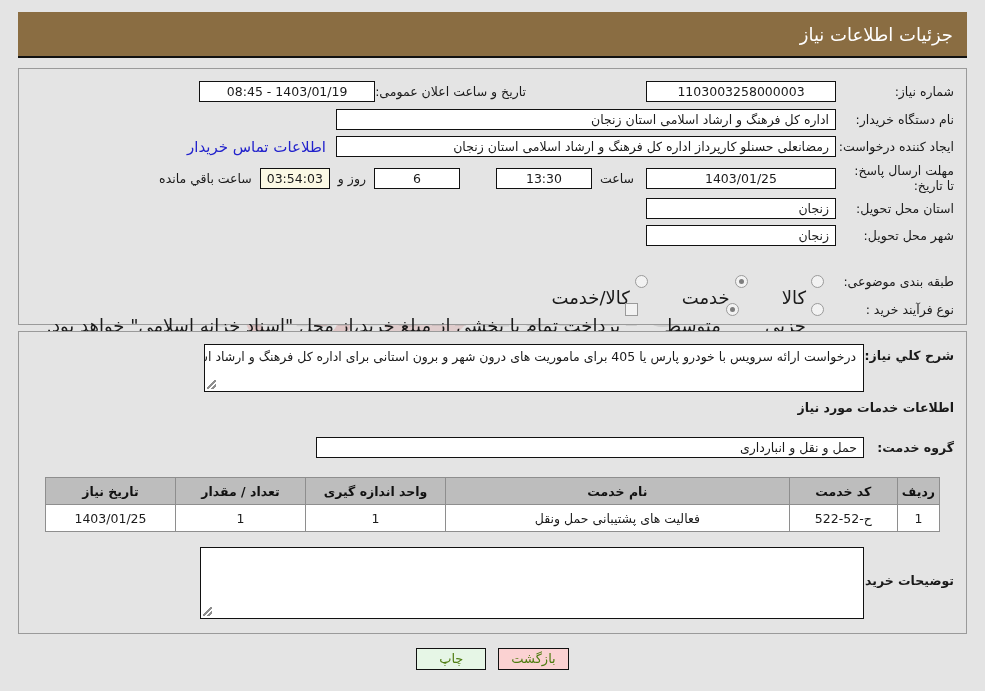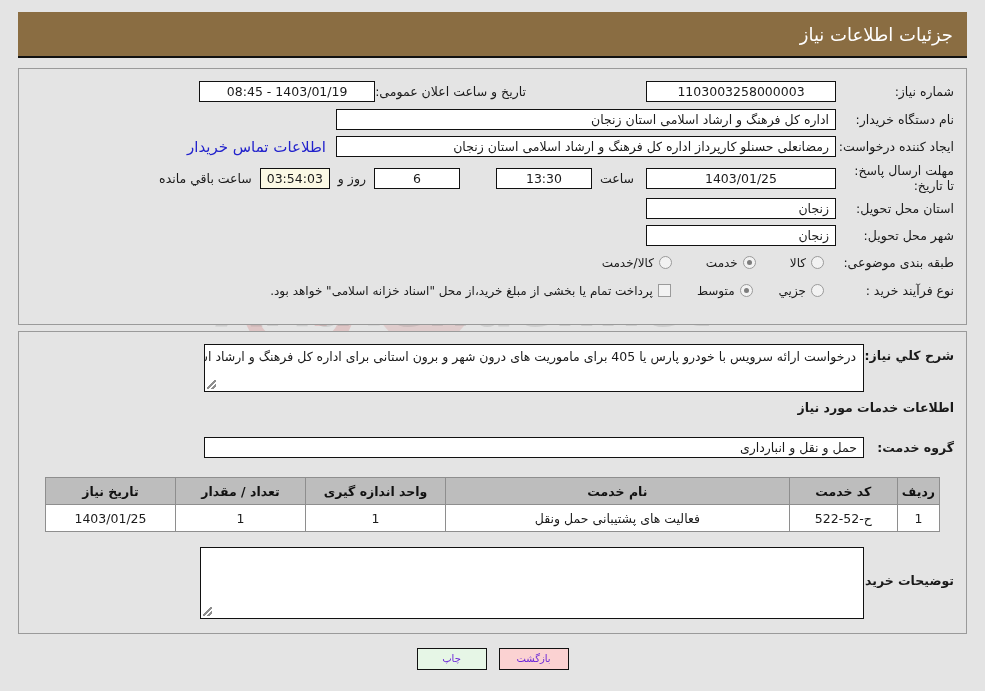--- a/index.html
+++ b/index.html
@@ -142,21 +142,21 @@
     background: #7d7d7d;
   }
   .checkbox {
     display: inline-block;
     width: 13px; height: 13px;
     border: 1px solid #9a9a9a;
     background: #f2f2f2;
     vertical-align: middle;
   }
   .opt { display: inline-flex; align-items: center; gap: 5px; }
-  .opt .opt-label { font-size: 12px; }
+  .opt .opt-label { font-size: 18px; margin-top: 32px; }
 
   
   .textarea {
     background: #ffffff;
     border: 1px solid #111;
     font-size: 12.5px;
     color: #1a1a1a;
     padding: 3px 7px 0 7px;
     line-height: 17px;
     position: relative;
@@ -210,23 +210,23 @@
     display: flex;
     justify-content: center;
     gap: 12px;
     z-index: 3;
   }
   .btn {
     border: 1px solid #111;
     height: 22px;
     min-width: 70px;
     padding: 0 12px;
-    font-size: 10px;
+    font-size: 13px;
     font-family: inherit;
-    color: #6d28d9;
+    color: #4d7c0f;
     cursor: pointer;
     line-height: 20px;
     text-align: center;
   }
   .btn-print  { background: #e6f6e6; }
   .btn-back   { background: #fbd2d2; }
 </style>
 </head>
 <body>
 
@@ -329,21 +329,21 @@
       <span class="lbl bold" style="width:82px; text-align:right; padding-top:4px;">شرح کلي نیاز:</span>
       <span class="textarea" style="width:660px; height:48px; margin-right:8px;">درخواست ارائه سرویس با خودرو پارس یا 405 برای ماموریت های درون شهر و برون استانی برای اداره کل فرهنگ و ارشاد اسلامی استان زنجان طبق لیست پیوست</span>
     </div>
 
     <div class="row" style="right:12px; top:68px;">
       <span class="lbl bold">اطلاعات خدمات مورد نیاز</span>
     </div>
 
     <div class="row" style="right:12px; top:105px;">
       <span class="lbl bold" style="width:82px; text-align:right;">گروه خدمت:</span>
-      <span class="field right" style="width:660px; margin-right:8px;">حمل و نقل و انبارداری</span>
+      <span class="field right" style="width:548px; margin-right:8px;">حمل و نقل و انبارداری</span>
     </div>
 
     <div class="row" style="right:12px; top:215px; align-items:flex-start;">
       <span class="lbl bold" style="width:82px; text-align:right; padding-top:26px;">توضیحات خریدار;</span>
       <span class="textarea" style="width:664px; height:72px; margin-right:8px;"></span>
     </div>
   </div>
 
   <table id="items-table">
     <thead>

